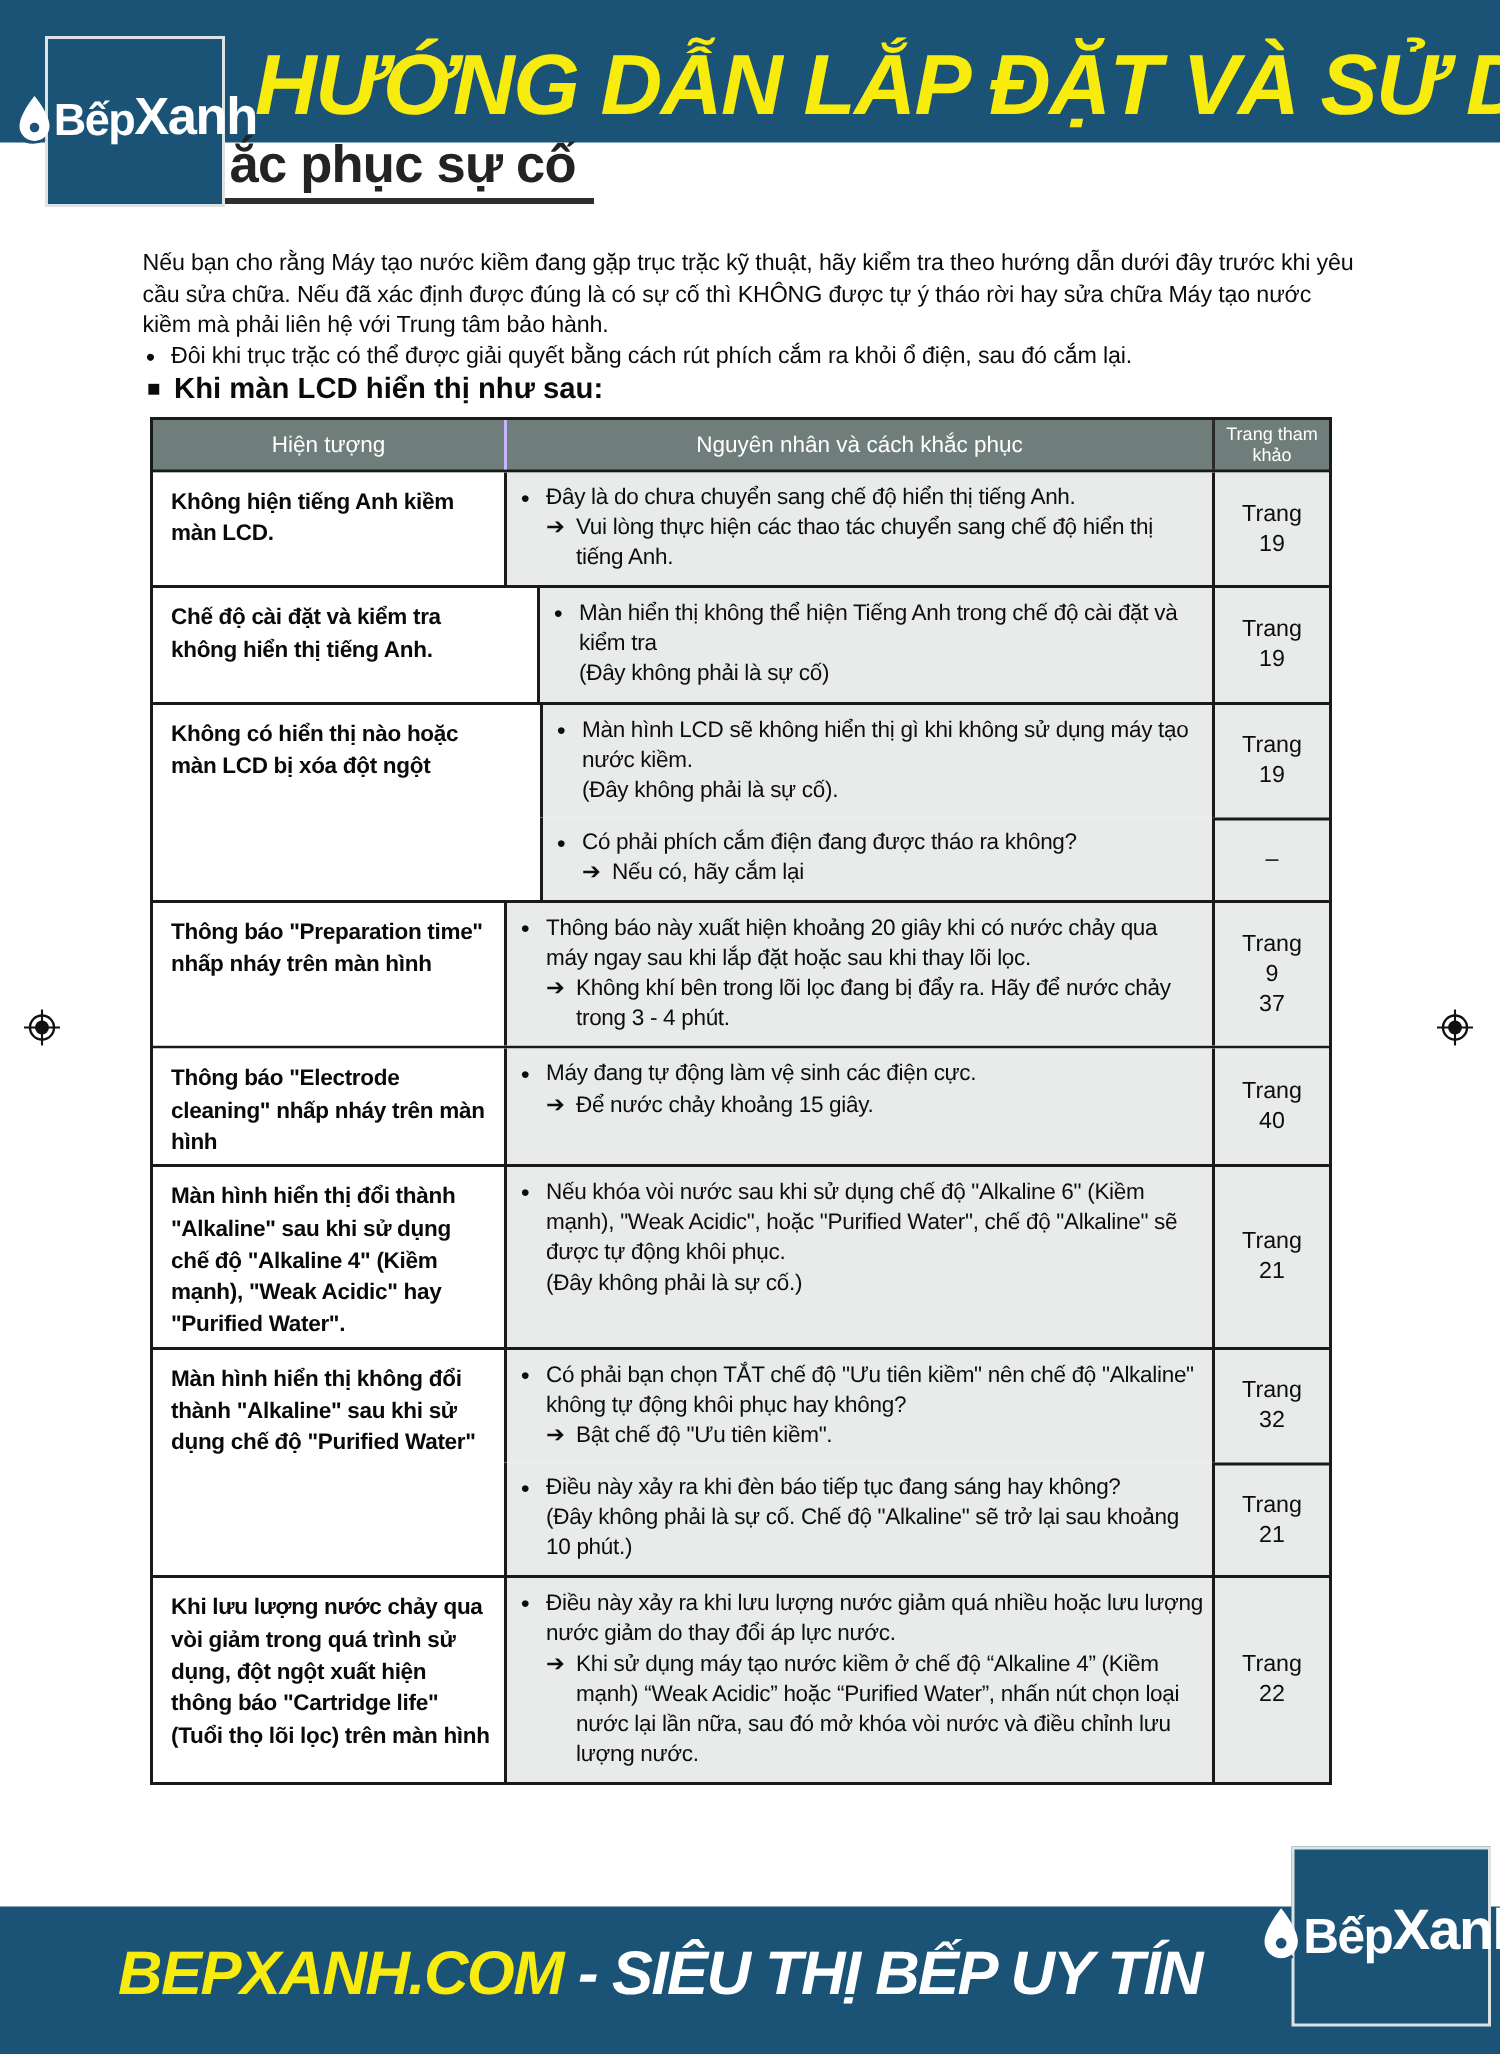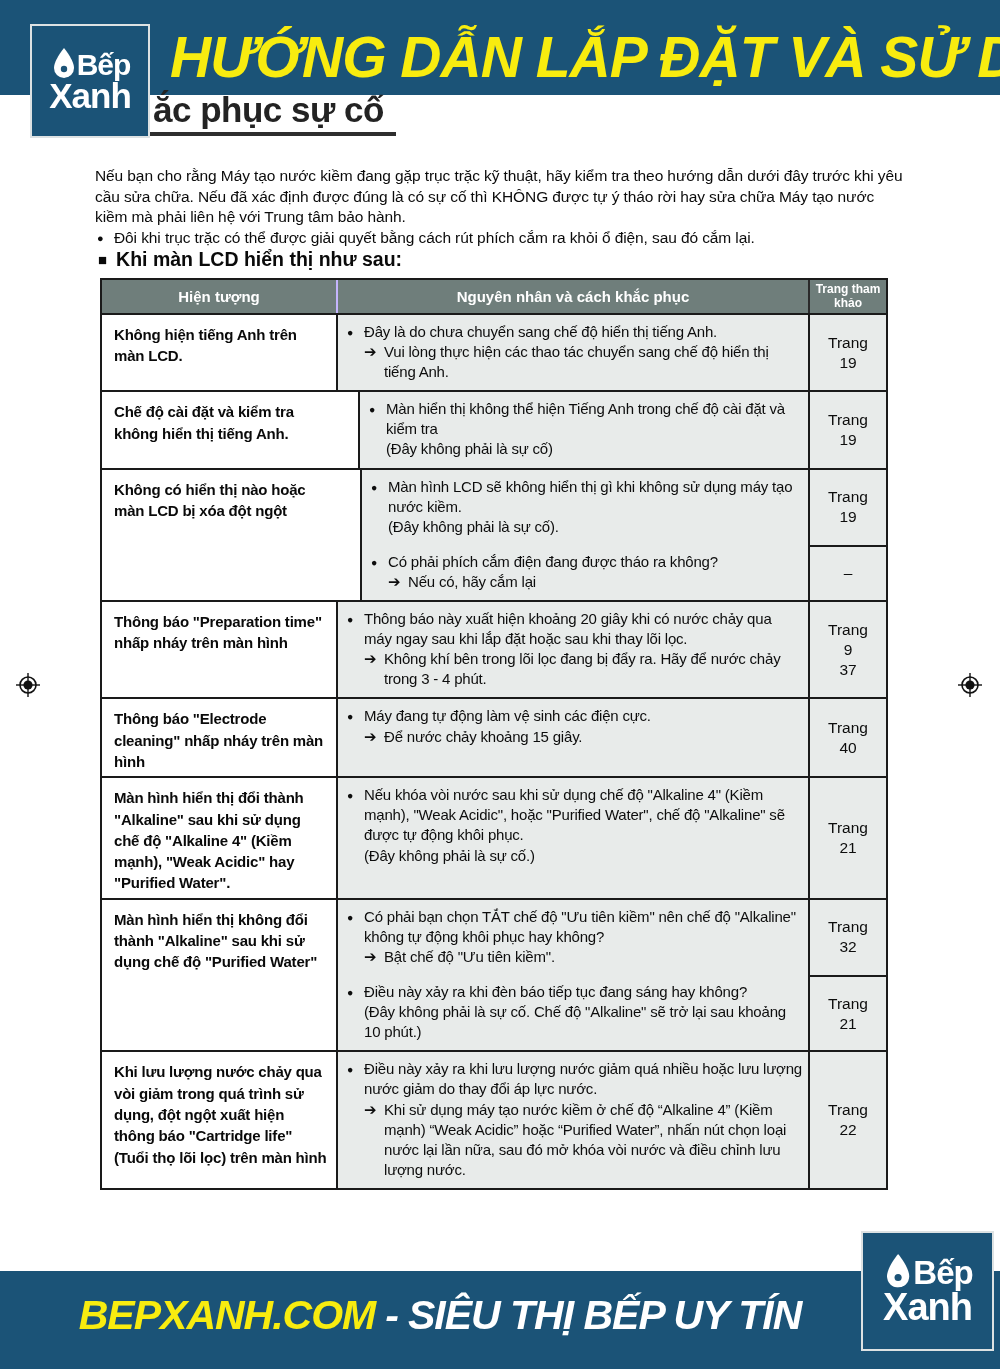--- a/index.html
+++ b/index.html
@@ -6,21 +6,21 @@
   body{font-family:"Liberation Sans","DejaVu Sans",sans-serif;}
   .page{position:relative;width:1000px;height:1369px;background:#ffffff;overflow:hidden;margin:0 auto;}
 
   
   .top-bar{position:absolute;left:0;top:0;width:1000px;height:95px;background:#1b5377;}
   .top-title{position:absolute;left:170px;right:25px;top:24px;text-align:center;
     font-size:57px;font-weight:bold;font-style:italic;color:#f8ec0f;letter-spacing:-1px;white-space:nowrap;}
 
   
   .logo-box{position:absolute;background:#1b5377;border:2px solid #dde2e3;box-sizing:border-box;
-    display:flex;flex-direction:column;align-items:center;justify-content:center;z-index:6;}
+    display:flex;flex-direction:row;align-items:center;justify-content:center;z-index:6;}
   .logo-top{left:30px;top:24px;width:120px;height:114px;}
   .logo-bottom{left:861px;top:1231px;width:133px;height:120px;}
   .logo-row{display:flex;align-items:center;gap:1px;}
   .logo-drop{width:26px;height:36px;}
   .logo-bottom .logo-drop{width:30px;height:40px;}
   .logo-word1{color:#fff;font-weight:bold;font-size:30px;letter-spacing:-1px;}
   .logo-word2{color:#fff;font-weight:bold;font-size:35px;letter-spacing:-1px;margin-top:-7px;}
   .logo-bottom .logo-word1{font-size:33px;}
   .logo-bottom .logo-word2{font-size:38px;}
 
@@ -31,21 +31,21 @@
   
   .intro{position:absolute;left:95px;top:166px;width:814px;font-size:15.5px;line-height:1.33;color:#0b0b0b;letter-spacing:-0.1px;}
   .intro-bullet{position:absolute;left:97px;top:229px;width:860px;display:flex;font-size:15.5px;color:#0b0b0b;letter-spacing:-0.1px;}
   .intro-bullet .dot{width:17px;font-size:11px;padding-top:3px;}
   .lcd-heading{position:absolute;left:98px;top:248px;display:flex;align-items:center;font-size:19.5px;font-weight:bold;color:#0a0a0a;}
   .lcd-heading .sq{font-size:15px;margin-right:9px;}
 
   
   .ts-table{position:absolute;left:100px;top:278px;width:788px;border:2px solid #1a1a1a;box-sizing:border-box;background:#fff;}
   .thead{display:flex;background:#6f7e7b;border-bottom:2px solid #1a1a1a;min-height:33px;}
-  .th{color:#ffffff;font-weight:bold;display:flex;align-items:center;justify-content:center;text-align:center;box-sizing:border-box;}
+  .th{color:#ffffff;font-weight:normal;display:flex;align-items:center;justify-content:center;text-align:center;box-sizing:border-box;}
   .th1{width:234px;font-size:15px;}
   .th2{flex:1;border-left:2px solid #c4b5fd;font-size:15px;}
   .th3{width:78px;border-left:2px solid #2a2a2a;font-size:12px;line-height:1.15;padding:2px 3px;}
   .trow{display:flex;}
   .tbody .trow:not(:first-child){border-top:2px solid #1a1a1a;}
   .tbody .trow:nth-child(1){min-height:70px;}
   .tbody .trow:nth-child(2){min-height:65px;gap:22px;}
   .tbody .trow:nth-child(3){min-height:105px;gap:24px;}
   .tbody .trow:nth-child(4){min-height:92px;}
   .tbody .trow:nth-child(5){min-height:60px;}
@@ -118,21 +118,21 @@
   </div>
 
   <div class="ts-table">
     <div class="thead">
       <div class="th th1">Hiện tượng</div>
       <div class="th th2">Nguyên nhân và cách khắc phục</div>
       <div class="th th3">Trang tham khảo</div>
     </div>
     <div class="tbody">
         <div class="trow">
-          <div class="cell-phenom">Không hiện tiếng Anh trên màn LCD.</div>
+          <div class="cell-phenom">Không hiện tiếng Anh kiềm màn LCD.</div>
           <div class="row-groups">
             <div class="tgroup">
               <div class="cell-cause">
                 <div class="cause-item">
                   <div class="bullet-line">
                     <span class="bullet">●</span>
                     <span class="btext">Đây là do chưa chuyển sang chế độ hiển thị tiếng Anh.</span>
                   </div>
                   <div class="arrow-line">
                     <span class="arrow">➔</span>
@@ -252,21 +252,21 @@
           </div>
         </div>
         <div class="trow">
           <div class="cell-phenom">Màn hình hiển thị đổi thành "Alkaline" sau khi sử dụng chế độ "Alkaline 4" (Kiềm mạnh), "Weak Acidic" hay "Purified Water".</div>
           <div class="row-groups">
             <div class="tgroup">
               <div class="cell-cause">
                 <div class="cause-item">
                   <div class="bullet-line">
                     <span class="bullet">●</span>
-                    <span class="btext">Nếu khóa vòi nước sau khi sử dụng chế độ "Alkaline 4" (Kiềm mạnh), "Weak Acidic", hoặc "Purified Water", chế độ "Alkaline" sẽ được tự động khôi phục.</span>
+                    <span class="btext">Nếu khóa vòi nước sau khi sử dụng chế độ "Alkaline 6" (Kiềm mạnh), "Weak Acidic", hoặc "Purified Water", chế độ "Alkaline" sẽ được tự động khôi phục.</span>
                   </div>
                   <div class="note-line">(Đây không phải là sự cố.)</div>
                 </div>
               </div>
               <div class="cell-page">
                 <div class="page-line">Trang</div>
                 <div class="page-line">21</div>
               </div>
             </div>
           </div>

